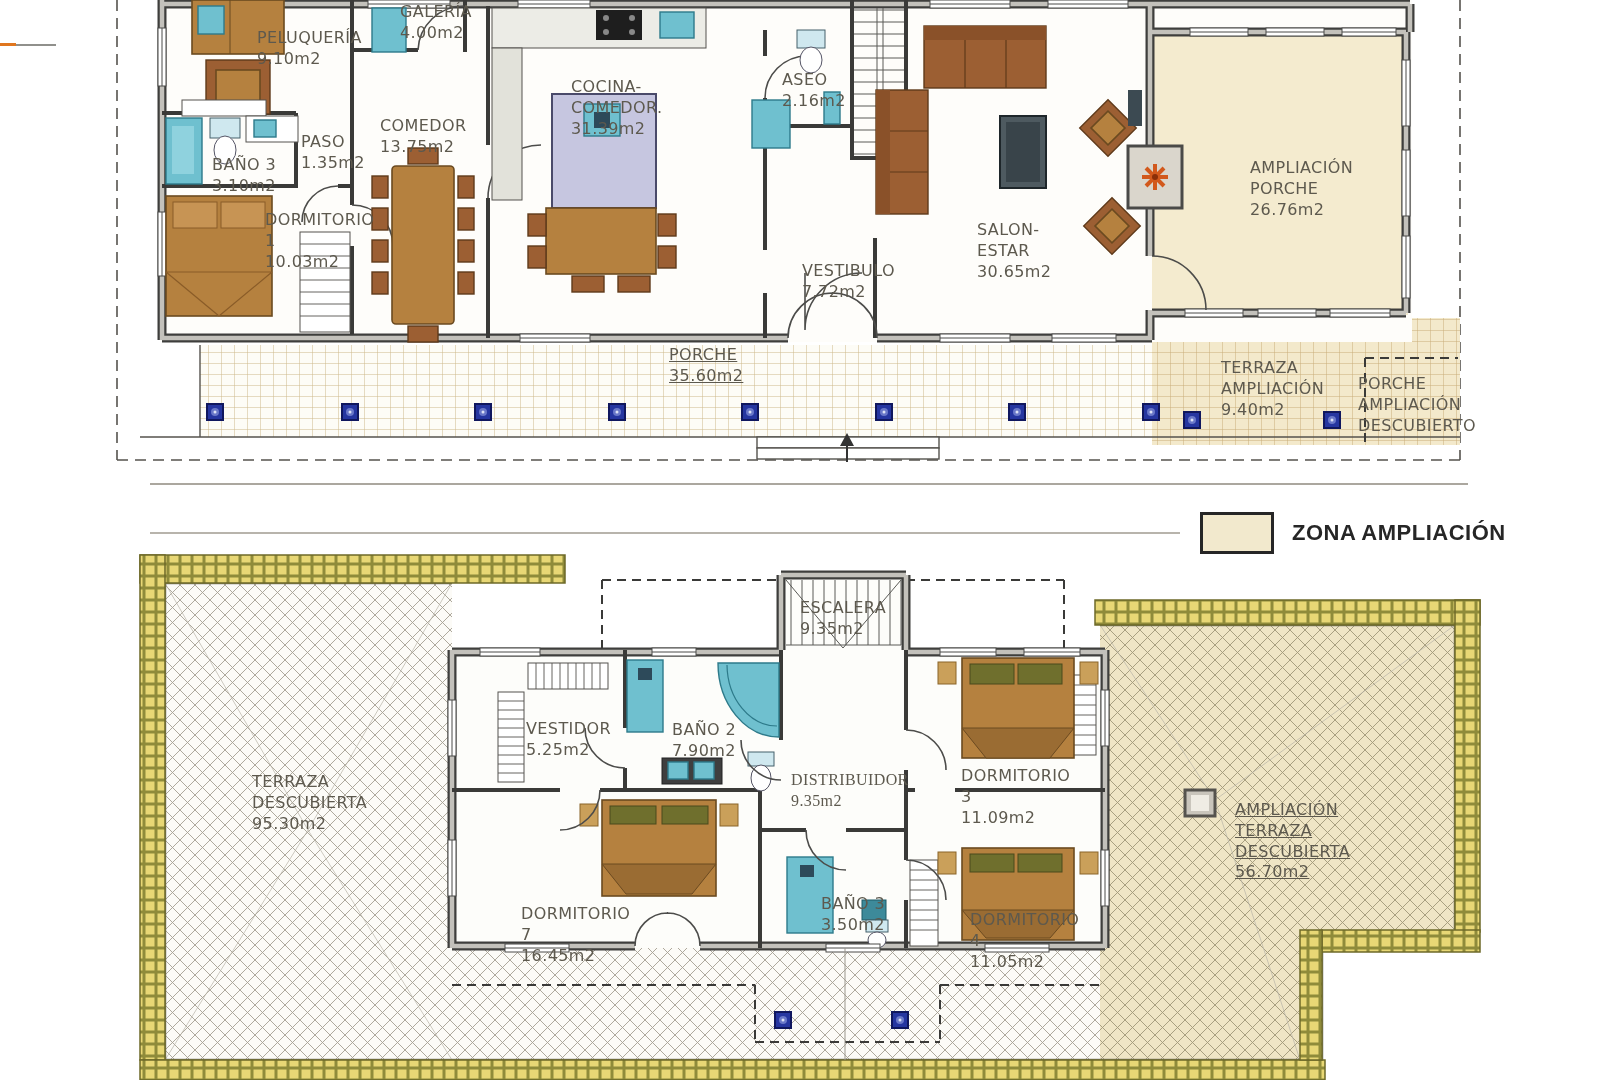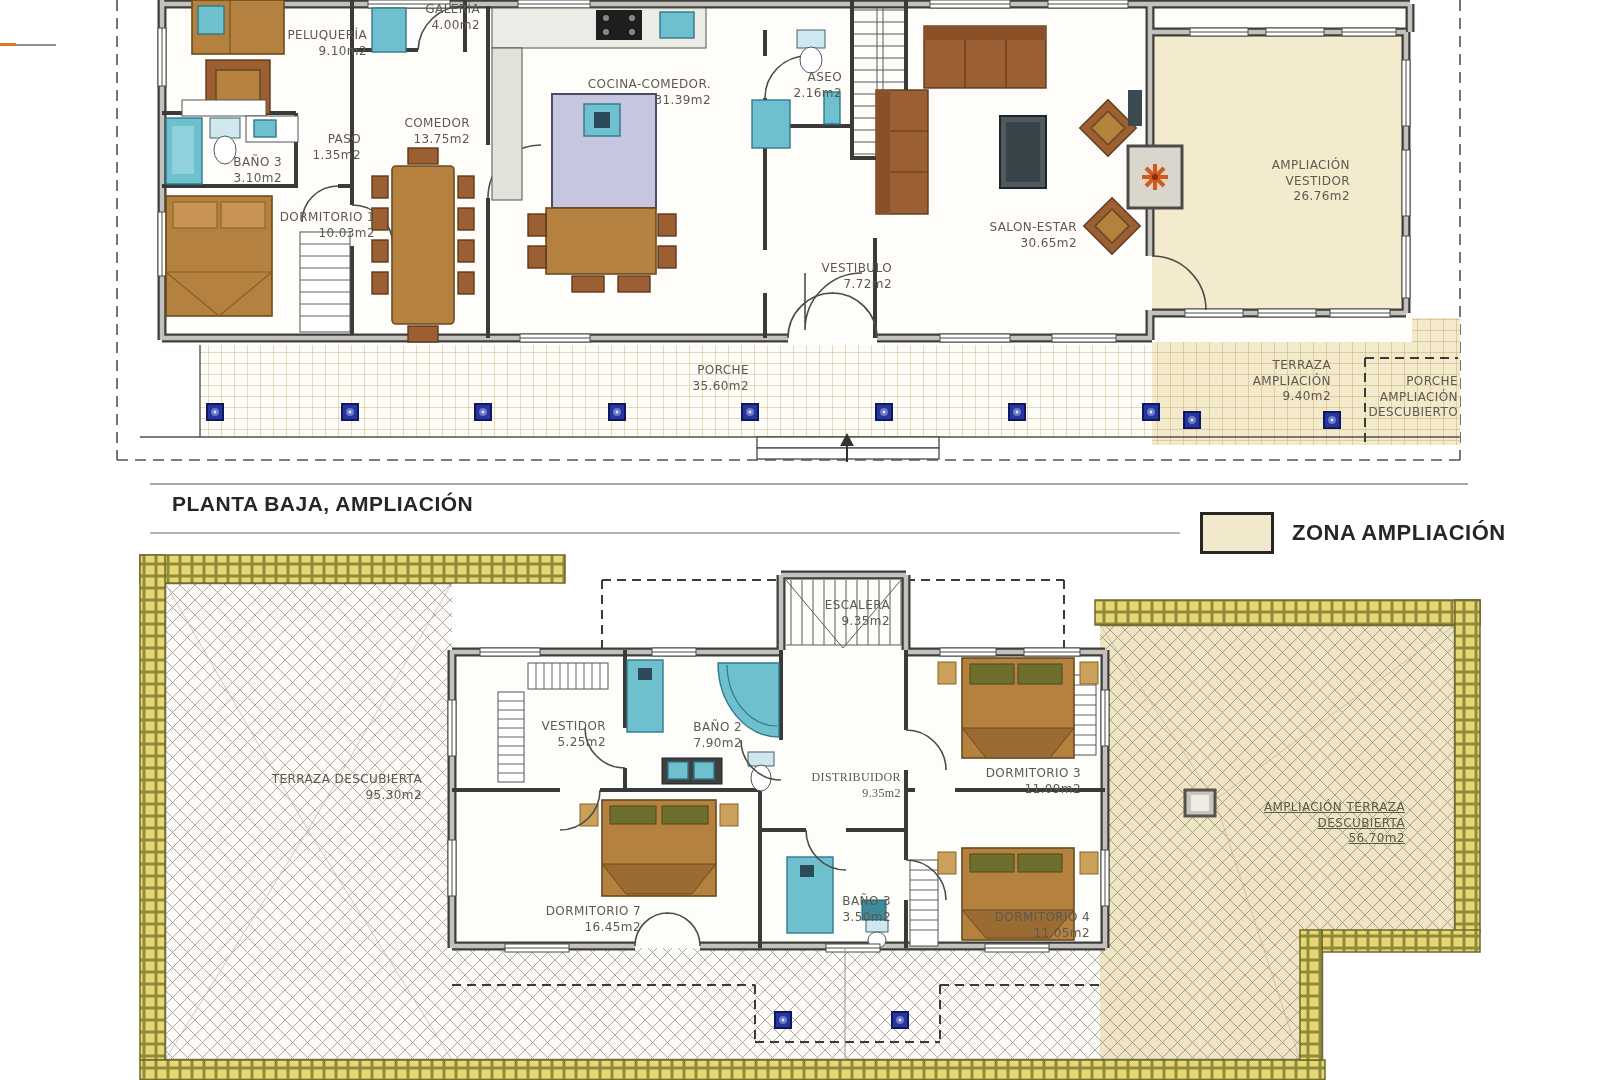--- a/index.html
+++ b/index.html
@@ -1,20 +1,20 @@
 <!DOCTYPE html>
 <html><head>
 <meta charset="utf-8">
 <style>
   html,body{margin:0;padding:0;background:#ffffff;}
   #canvas{position:relative;width:1620px;height:1080px;background:#ffffff;overflow:hidden;
           font-family:"DejaVu Sans",sans-serif;}
   svg{position:absolute;left:0;top:0;}
-  .lbl{position:absolute;transform:translateX(-50%);text-align:right;
-       color:#5d594e;font-size:12px;line-height:1.3;letter-spacing:.4px;}
+  .lbl{position:absolute;transform:translateX(-50%);text-align:left;
+       color:#5d594e;font-size:16px;line-height:1.3;letter-spacing:.4px;}
   .lbl span{display:block;}
   #plan-title{position:absolute;left:172px;top:492px;font-family:"Liberation Sans",sans-serif;
        font-size:21px;font-weight:600;color:#262626;letter-spacing:.5px;}
   #legend-swatch{position:absolute;left:1200px;top:512px;width:74px;height:42px;
        background:#f2e9cd;border:3px solid #262626;box-sizing:border-box;}
   #legend-label{position:absolute;left:1292px;top:520px;font-family:"Liberation Sans",sans-serif;
        font-size:22px;font-weight:600;color:#262626;letter-spacing:.5px;}
   .hline{position:absolute;height:2px;background:#aba79f;}
   .mark-orange{position:absolute;left:0;top:43px;width:16px;height:3px;background:#e0761e;}
   .mark-gray{position:absolute;left:16px;top:44px;width:40px;height:2px;background:#90908c;}
@@ -426,21 +426,20 @@
       <rect x="1191" y="795" width="18" height="16" fill="#efece4"></rect>
     </g>
   </g>
 </svg>
 
 <div class="hline" style="left:150px;top:483px;width:1318px;"></div>
 <div class="hline" style="left:150px;top:532px;width:1030px;background:#b8b4ac;"></div>
 <div class="mark-orange"></div>
 <div class="mark-gray"></div>
 
-<div id="plan-title">PLANTA BAJA, AMPLIACIÓN</div>
 <div id="legend-swatch"></div>
 <div id="legend-label">ZONA AMPLIACIÓN</div>
 
 <div class="lbl" style="left:312px;top:28px;width:110px;">
       <span>PELUQUERÍA</span>
       <span>9.10m2</span>
     </div>
 <div class="lbl" style="left:440px;top:2px;width:80px;">
       <span>GALERÍA</span>
       <span>4.00m2</span>
@@ -471,24 +470,24 @@
     </div>
 <div class="lbl" style="left:847px;top:261px;width:90px;">
       <span>VESTIBULO</span>
       <span>7.72m2</span>
     </div>
 <div class="lbl" style="left:1027px;top:220px;width:100px;">
       <span>SALON-ESTAR</span>
       <span>30.65m2</span>
     </div>
 <div class="lbl" style="left:1300px;top:158px;width:100px;">
-      <span>AMPLIACIÓN VESTIDOR</span>
+      <span>AMPLIACIÓN PORCHE</span>
       <span>26.76m2</span>
     </div>
-<div class="lbl" style="left:709px;top:363px;width:80px;">
+<div class="lbl" style="left:709px;top:345px;width:80px;text-decoration:underline;">
       <span>PORCHE</span>
       <span>35.60m2</span>
     </div>
 <div class="lbl" style="left:1276px;top:358px;width:110px;">
       <span>TERRAZA AMPLIACIÓN</span>
       <span>9.40m2</span>
     </div>
 <div class="lbl" style="left:1408px;top:374px;width:100px;">
       <span>PORCHE AMPLIACIÓN DESCUBIERTO</span>
       <span></span>

